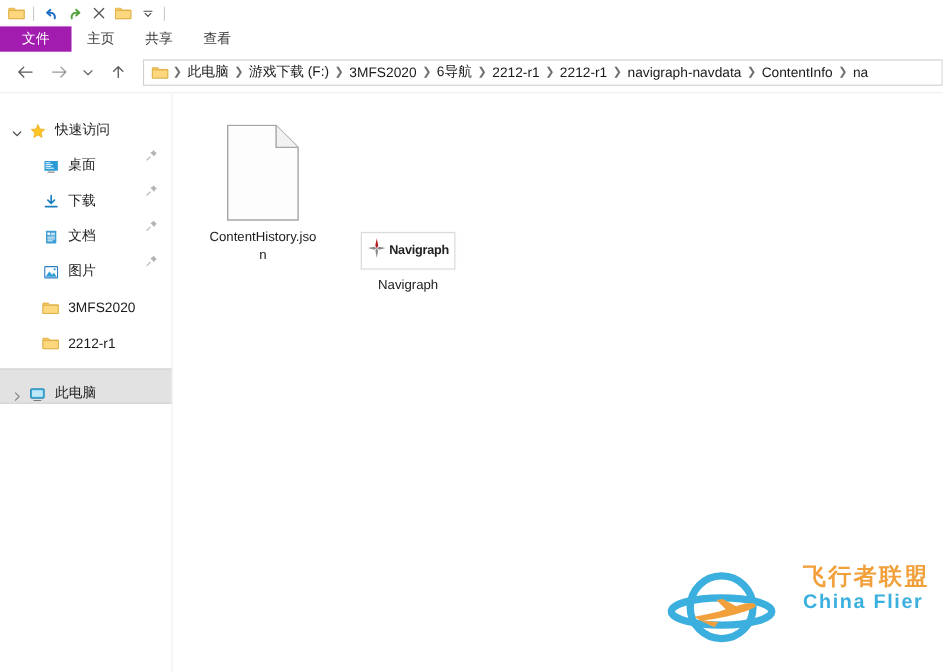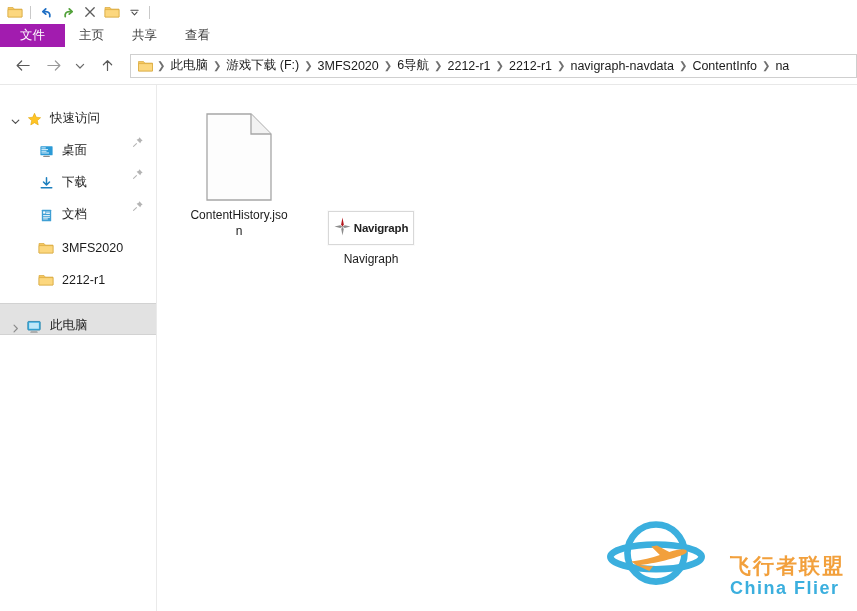--- a/index.html
+++ b/index.html
@@ -98,21 +98,21 @@
   .navigraph-card {
     width: 86px; height: 34px; background:#ffffff; border:1px solid #d8d8d8;
     display:flex; align-items:center; justify-content:center; gap:3px;
     box-shadow: 0 0 0 1px rgba(0,0,0,0.02);
   }
   .navigraph-card .txt { font-size:11.5px; font-weight:bold; color:#232323; letter-spacing:-0.2px; }
 
   
   .watermark {
     position:absolute; right: 12px; bottom: 14px;
-    display:flex; align-items:flex-end; gap: 20px;
+    display:flex; align-items:flex-start; gap: 20px;
   }
   .wm-text { display:flex; flex-direction:column; line-height:1; }
   .wm-cn { font-size: 21px; font-weight: bold; color:#F2A03C; letter-spacing: 2px; }
   .wm-en { font-size: 18px; font-weight: bold; color:#3BAFDE; letter-spacing: 1.5px; margin-top:3px; }
 </style>
 </head>
 <body>
 
 <div class="window">
 
@@ -291,20 +291,36 @@
         </span>
         <span class="lbl">文档</span>
         <span class="pin">
           <svg width="12" height="12" viewBox="0 0 14 14">
               <path d="M8.6 1.6 12.4 5.4 10.8 6.2 9.6 8.6 5.4 4.4 7.8 3.2z" fill="#9b9b9b"></path>
               <path d="M5.2 8.8 1.8 12.2" stroke="#9b9b9b" stroke-width="1.2" stroke-linecap="round"></path>
             </svg>
         </span>
       </div>
 
+      <div class="srow child">
+        <span class="ico">
+          <svg width="15" height="15" viewBox="0 0 16 16">
+            <rect x="1.8" y="2.6" width="12.4" height="10.8" rx="0.6" fill="#ffffff" stroke="#2f7fc4" stroke-width="1.1"></rect>
+            <path d="M2.6 12.4 6.2 7.2l2.6 3.2 1.8-2 2.8 4z" fill="#2f9fd6"></path>
+            <circle cx="11.4" cy="5.2" r="1.1" fill="#2f9fd6"></circle>
+          </svg>
+        </span>
+        <span class="lbl">图片</span>
+        <span class="pin">
+          <svg width="12" height="12" viewBox="0 0 14 14">
+              <path d="M8.6 1.6 12.4 5.4 10.8 6.2 9.6 8.6 5.4 4.4 7.8 3.2z" fill="#9b9b9b"></path>
+              <path d="M5.2 8.8 1.8 12.2" stroke="#9b9b9b" stroke-width="1.2" stroke-linecap="round"></path>
+            </svg>
+        </span>
+      </div>
 
       <div class="srow child">
         <span class="ico">
           <svg width="16" height="14" viewBox="0 0 16 14">
               <path d="M1 2.5h5l1.4 1.6H15V12H1z" fill="#F6C760" stroke="#D9A93D" stroke-width="0.7"></path>
               <path d="M1 4.6h14V12H1z" fill="#FCD77E" stroke="#D9A93D" stroke-width="0.7"></path>
             </svg>
         </span>
         <span class="lbl">3MFS2020</span>
       </div>

